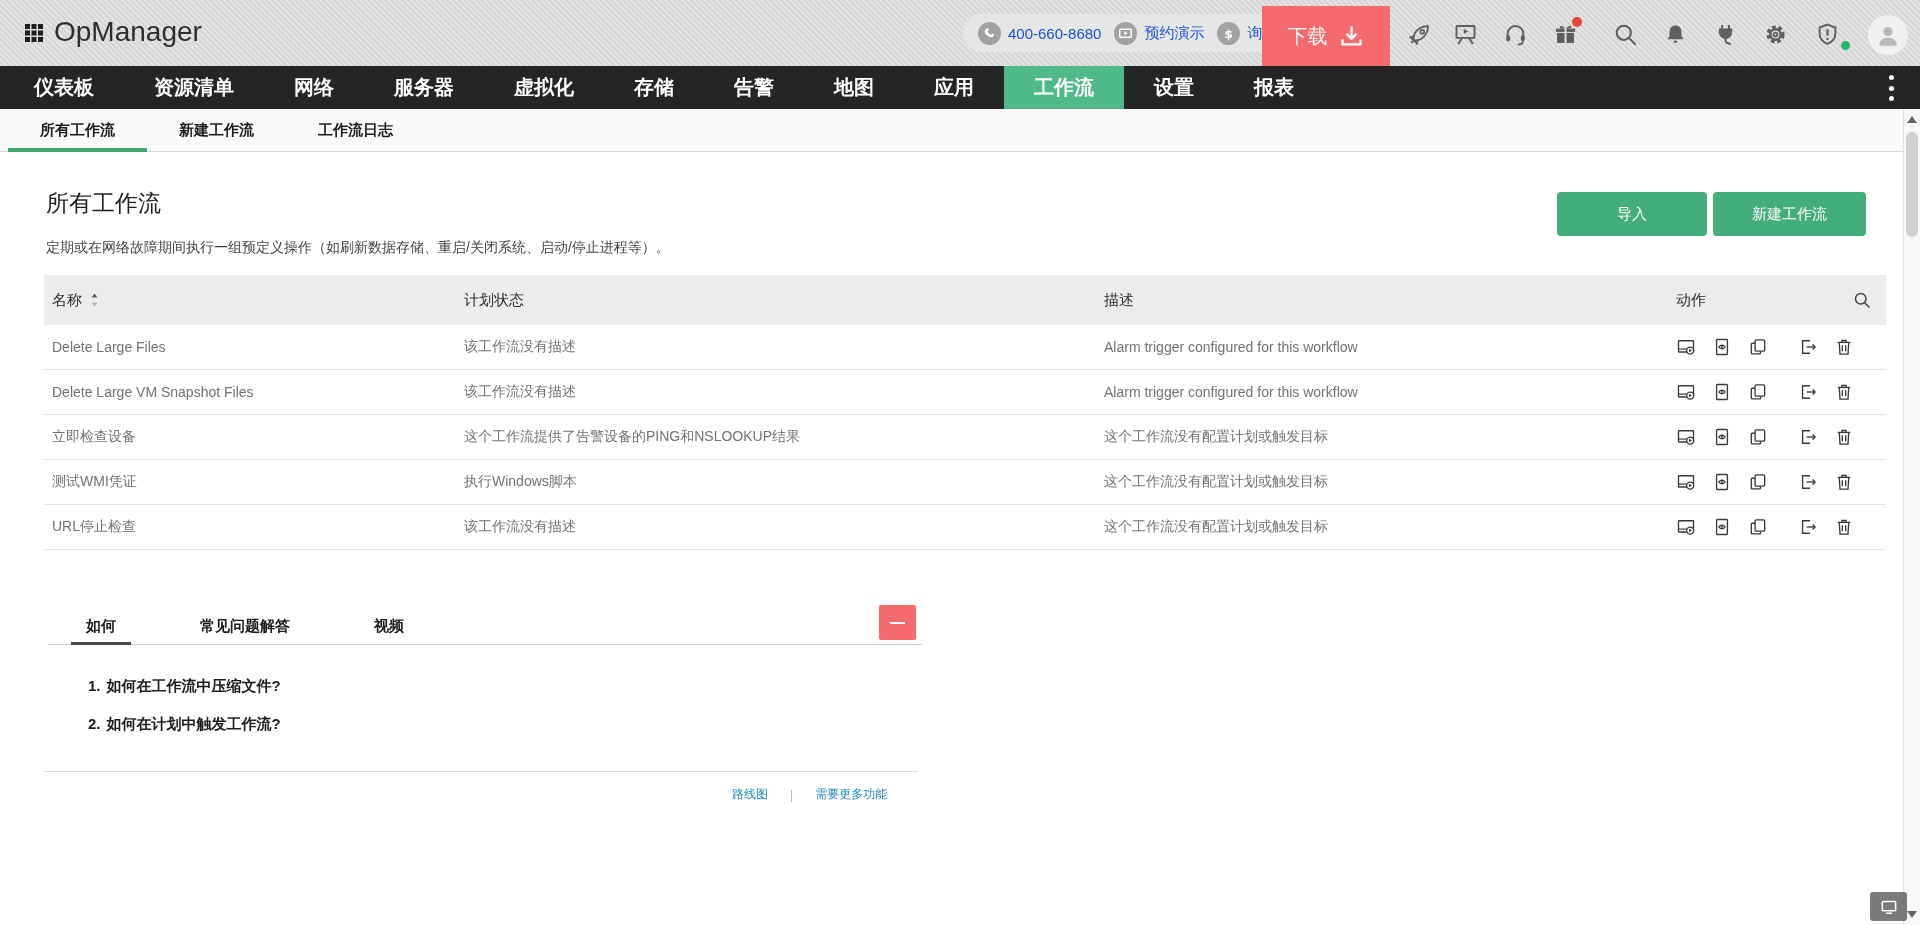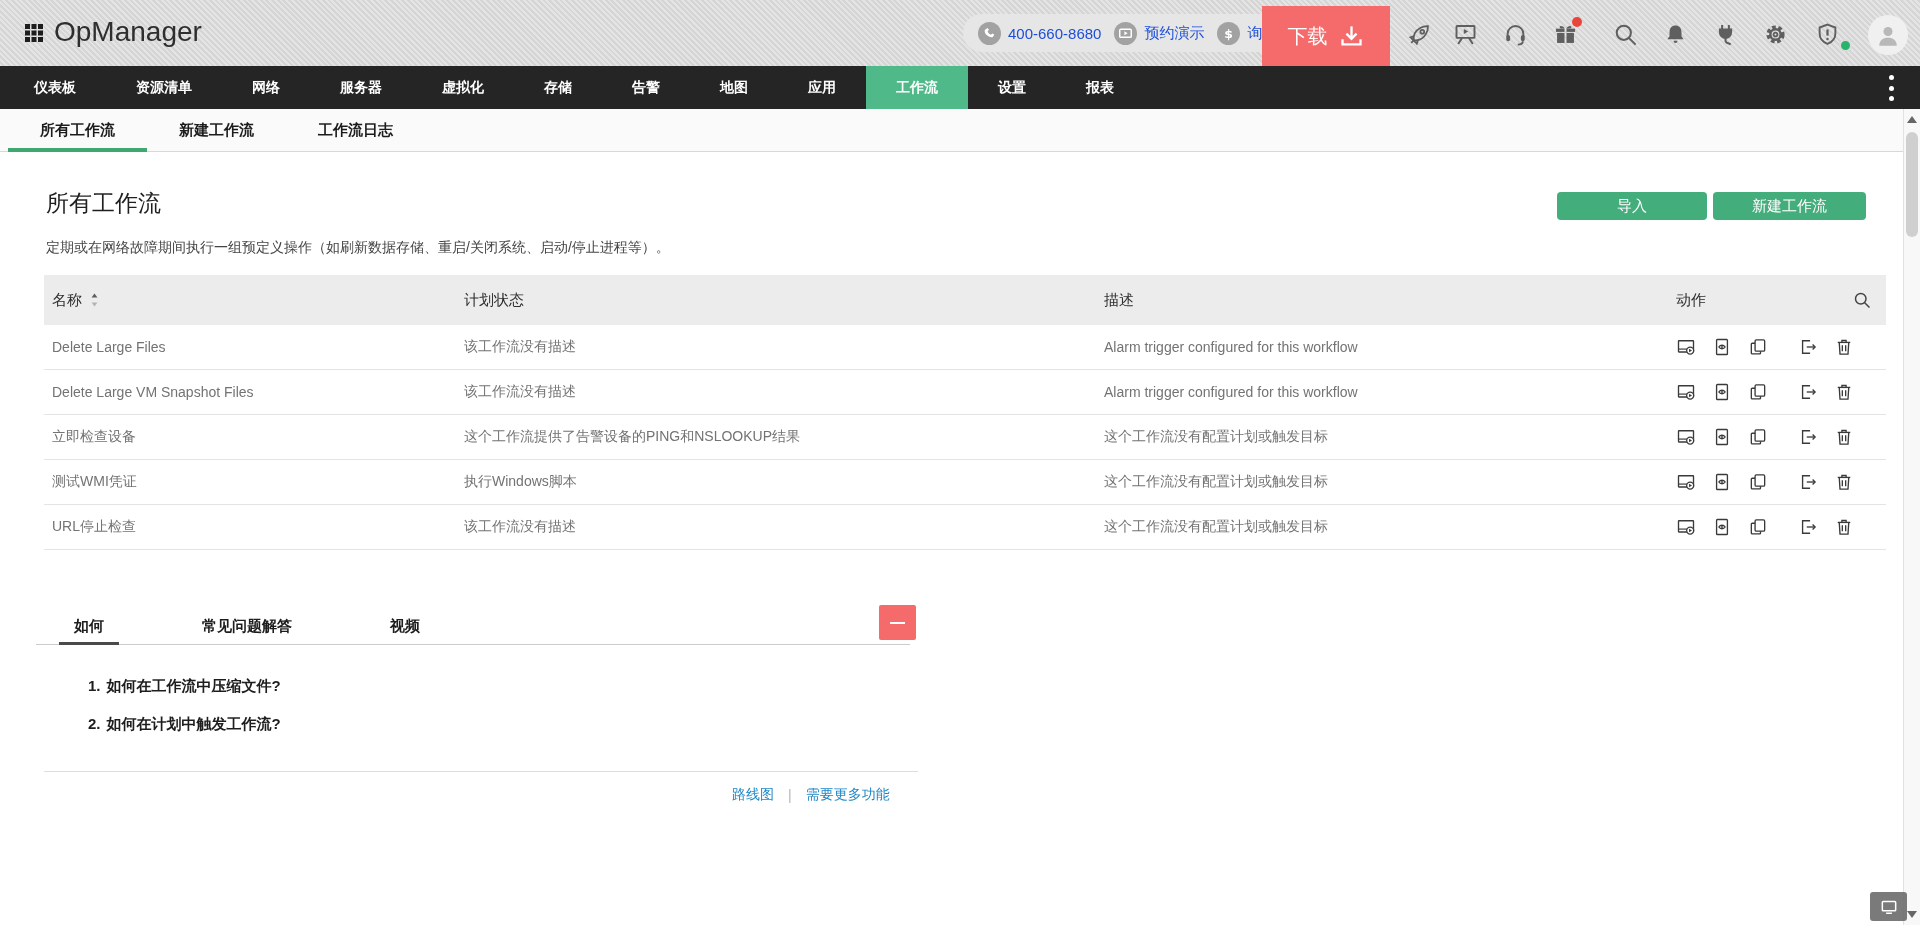--- a/index.html
+++ b/index.html
@@ -22,64 +22,64 @@
   .hicon{position:absolute;top:21px;width:27px;height:27px;color:#5f5f5f;cursor:pointer;}
   .hicon svg{width:100%;height:100%;}
   .gift-dot{position:absolute;left:1572px;top:17px;width:10px;height:10px;border-radius:50%;background:#e8453c;}
   .shield-dot{position:absolute;left:1839px;top:39px;width:13px;height:13px;border-radius:50%;background:#28b36d;border:2px solid #dadada;}
   .avatar{position:absolute;left:1868px;top:15px;width:40px;height:40px;border-radius:50%;background:#f0f0f0;
     display:flex;align-items:center;justify-content:center;color:#b8b8b8;cursor:pointer;}
   .avatar svg{width:30px;height:30px;}
 
   
   .navbar{position:absolute;top:66px;left:0;width:1920px;height:43px;background:#252525;display:flex;padding-left:4px;}
-  .nav-item{color:#fff;font-weight:bold;font-size:14px;line-height:43px;padding:0 30px;cursor:pointer;white-space:nowrap;}
+  .nav-item{color:#fff;font-weight:bold;font-size:20px;line-height:43px;padding:0 30px;cursor:pointer;white-space:nowrap;}
   .nav-item.active{background:#50b98a;}
   .nav-kebab{position:absolute;right:22px;top:9px;width:14px;height:26px;display:flex;flex-direction:column;align-items:center;justify-content:space-between;cursor:pointer;}
   .nav-kebab i{width:5px;height:5px;border-radius:50%;background:#fff;}
 
   
   .subnav{position:absolute;top:109px;left:0;width:1920px;height:43px;background:#fafafa;border-bottom:1px solid #d8d8d8;
     display:flex;padding-left:8px;}
   .sub-tab{font-size:15px;font-weight:bold;color:#1c1c1c;line-height:41px;padding:0 32px;position:relative;cursor:pointer;white-space:nowrap;}
   .sub-tab.active::after{content:"";position:absolute;left:0;right:0;bottom:-1px;height:4px;background:#3fa870;}
 
   
   .page-title{position:absolute;left:46px;top:188px;font-size:23px;font-weight:500;color:#1f1f1f;}
   .page-desc{position:absolute;left:46px;top:239px;font-size:14px;color:#454545;}
-  .gbtn{position:absolute;top:192px;height:28px;background:#44ad7c;color:#fff;font-size:15px;border:none;border-radius:4px;
+  .gbtn{position:absolute;top:192px;height:44px;background:#44ad7c;color:#fff;font-size:15px;border:none;border-radius:4px;
     display:flex;align-items:center;justify-content:center;cursor:pointer;}
   .gbtn.import{left:1557px;width:150px;}
   .gbtn.new{left:1713px;width:153px;}
 
   
   .wtable{position:absolute;left:44px;top:275px;width:1842px;}
   .thead,.trow{display:grid;grid-template-columns:400px 628px 516px 1fr;align-items:center;padding-left:8px;gap:12px;}
   .thead{height:50px;background:#ececec;font-size:15px;color:#2e2e2e;position:relative;}
   .trow{height:45px;border-bottom:1px solid #e4e4e4;font-size:14px;color:#737373;background:#fff;}
   .th-actions,.actions-cell{margin-left:44px;}
   .actions-cell{display:flex;align-items:center;gap:16px;}
   .aicon{width:20px;height:20px;color:#3a3a3a;cursor:pointer;flex:none;}
   .aicon.export{margin-left:14px;}
   .sorticon{display:inline-block;width:9px;height:16px;margin-left:8px;vertical-align:-3px;cursor:pointer;}
   .search-th{position:absolute;right:14px;top:15px;width:20px;height:20px;color:#444;cursor:pointer;}
 
   
-  .help-tabs{position:absolute;left:36px;top:608px;width:874px;height:37px;border-bottom:1px solid #ccc;
-    display:flex;gap:68px;padding-left:23px;}
+  .help-tabs{position:absolute;left:48px;top:608px;width:874px;height:37px;border-bottom:1px solid #ccc;
+    display:flex;gap:54px;padding-left:23px;}
   .help-tab{font-size:15px;font-weight:bold;color:#1d1d1d;line-height:35px;padding:0 15px;position:relative;cursor:pointer;white-space:nowrap;}
   .help-tab.active::after{content:"";position:absolute;left:0;right:0;bottom:-1px;height:3px;background:#4a4a4a;}
   .minus-btn{position:absolute;left:879px;top:605px;width:37px;height:35px;background:#f56a6a;border-radius:2px;
     display:flex;align-items:center;justify-content:center;cursor:pointer;}
   .minus-btn::before{content:"";width:15px;height:2px;background:#fff;}
   .help-item{position:absolute;display:flex;gap:6px;font-size:15px;font-weight:bold;color:#1d1d1d;cursor:pointer;}
   .help-item.i1{left:88px;top:677px;}
   .help-item.i2{left:88px;top:715px;}
   .divider{position:absolute;left:44px;top:771px;width:874px;height:1px;background:#ddd;}
-  .links{position:absolute;left:732px;top:786px;display:flex;gap:14px;font-size:14px;align-items:center;}
+  .links{position:absolute;left:732px;top:786px;display:flex;gap:22px;font-size:12px;align-items:center;}
   .link{color:#1e87c8;cursor:pointer;white-space:nowrap;}
   .sep{color:#b5b5b5;}
 
   
   .scrollbar{position:absolute;right:0;top:109px;width:17px;height:816px;background:#f8f8f8;border-left:1px solid #e1e1e1;}
   .sb-up{position:absolute;top:7px;left:3px;width:0;height:0;border-left:5px solid transparent;border-right:5px solid transparent;border-bottom:7px solid #666;cursor:pointer;}
   .sb-thumb{position:absolute;top:23px;left:2px;width:12px;height:105px;background:#cfcfcf;border-radius:6px;cursor:pointer;}
   .sb-down{position:absolute;bottom:7px;left:3px;width:0;height:0;border-left:5px solid transparent;border-right:5px solid transparent;border-top:7px solid #666;cursor:pointer;}
   .float-icon{position:absolute;left:1870px;top:892px;width:37px;height:29px;background:#6f6f6f;border-radius:3px;opacity:.92;
     display:flex;align-items:center;justify-content:center;cursor:pointer;}

